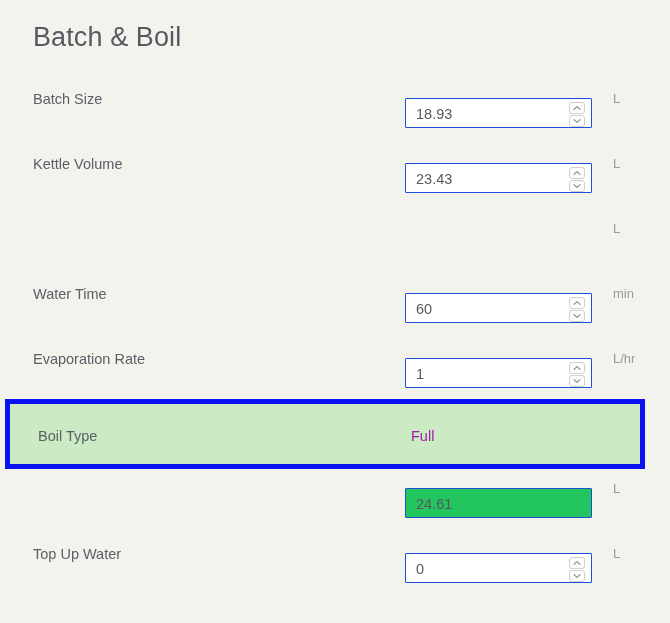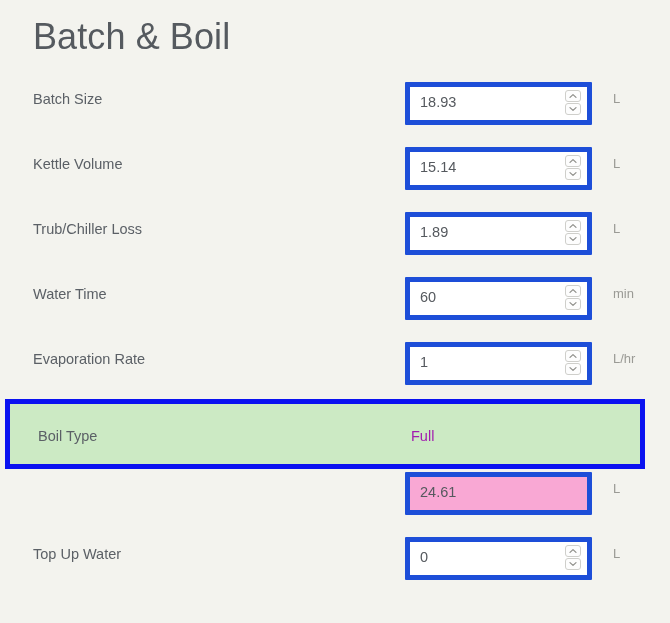--- a/index.html
+++ b/index.html
@@ -19,21 +19,21 @@
     position: relative;
     width: 670px;
     height: 623px;
     box-sizing: border-box;
   }
 
   .page-title {
     position: absolute;
     left: 33px;
     top: 21px;
-    font-size: 36px;
+    font-size: 27px;
     font-weight: 400;
     color: #555a5f;
     letter-spacing: 0.1px;
     line-height: 32px;
   }
 
   .form {
     position: absolute;
     left: 0;
     top: 78px;
@@ -61,31 +61,31 @@
     position: absolute;
     left: 405px;
     top: 4px;
     width: 187px;
     height: 31px;
   }
 
   .field {
     position: absolute;
     left: 0;
-    top: 0;
+    top: 16px;
     width: 187px;
-    height: 43px;
+    height: 30px;
     box-sizing: border-box;
     background: #ffffff;
-    border: 5px solid #1d4ed8;
+    border: 1px solid #1d4ed8;
     border-radius: 1px;
   }
 
   .field.readonly {
-    background: #f9a8d4;
+    background: #22c55e;
   }
 
   .field-value {
     position: absolute;
     left: 10px;
     top: 6px;
     font-size: 14.5px;
     color: #55595e;
     line-height: 19px;
     white-space: nowrap;
@@ -182,56 +182,38 @@
               </div>
             </div>
           </div>
         </div>
         <div class="unit">L</div>
       </div>
       <div class="row">
         <div class="row-label">Kettle Volume</div>
         <div class="field-wrap">
           <div class="field">
-            <div class="field-value">15.14</div>
-            <div class="spinner">
-              <div class="spin-btn">
-                <svg width="8" height="6" viewBox="0 0 8 6">
-                  <path d="M1 4.4 L4 1.6 L7 4.4" fill="none" stroke="#8d8d88" stroke-width="1.2" stroke-linecap="round" stroke-linejoin="round"></path>
-                </svg>
-              </div>
-              <div class="spin-btn">
-                <svg width="8" height="6" viewBox="0 0 8 6">
-                  <path d="M1 1.6 L4 4.4 L7 1.6" fill="none" stroke="#8d8d88" stroke-width="1.2" stroke-linecap="round" stroke-linejoin="round"></path>
-                </svg>
-              </div>
-            </div>
-          </div>
-        </div>
-        <div class="unit">L</div>
-      </div>
-      <div class="row">
-        <div class="row-label">Trub/Chiller Loss</div>
-        <div class="field-wrap">
-          <div class="field">
-            <div class="field-value">1.89</div>
-            <div class="spinner">
-              <div class="spin-btn">
-                <svg width="8" height="6" viewBox="0 0 8 6">
-                  <path d="M1 4.4 L4 1.6 L7 4.4" fill="none" stroke="#8d8d88" stroke-width="1.2" stroke-linecap="round" stroke-linejoin="round"></path>
-                </svg>
-              </div>
-              <div class="spin-btn">
-                <svg width="8" height="6" viewBox="0 0 8 6">
-                  <path d="M1 1.6 L4 4.4 L7 1.6" fill="none" stroke="#8d8d88" stroke-width="1.2" stroke-linecap="round" stroke-linejoin="round"></path>
-                </svg>
-              </div>
-            </div>
-          </div>
-        </div>
+            <div class="field-value">23.43</div>
+            <div class="spinner">
+              <div class="spin-btn">
+                <svg width="8" height="6" viewBox="0 0 8 6">
+                  <path d="M1 4.4 L4 1.6 L7 4.4" fill="none" stroke="#8d8d88" stroke-width="1.2" stroke-linecap="round" stroke-linejoin="round"></path>
+                </svg>
+              </div>
+              <div class="spin-btn">
+                <svg width="8" height="6" viewBox="0 0 8 6">
+                  <path d="M1 1.6 L4 4.4 L7 1.6" fill="none" stroke="#8d8d88" stroke-width="1.2" stroke-linecap="round" stroke-linejoin="round"></path>
+                </svg>
+              </div>
+            </div>
+          </div>
+        </div>
+        <div class="unit">L</div>
+      </div>
+      <div class="row">
         <div class="unit">L</div>
       </div>
       <div class="row">
         <div class="row-label">Water Time</div>
         <div class="field-wrap">
           <div class="field">
             <div class="field-value">60</div>
             <div class="spinner">
               <div class="spin-btn">
                 <svg width="8" height="6" viewBox="0 0 8 6">

